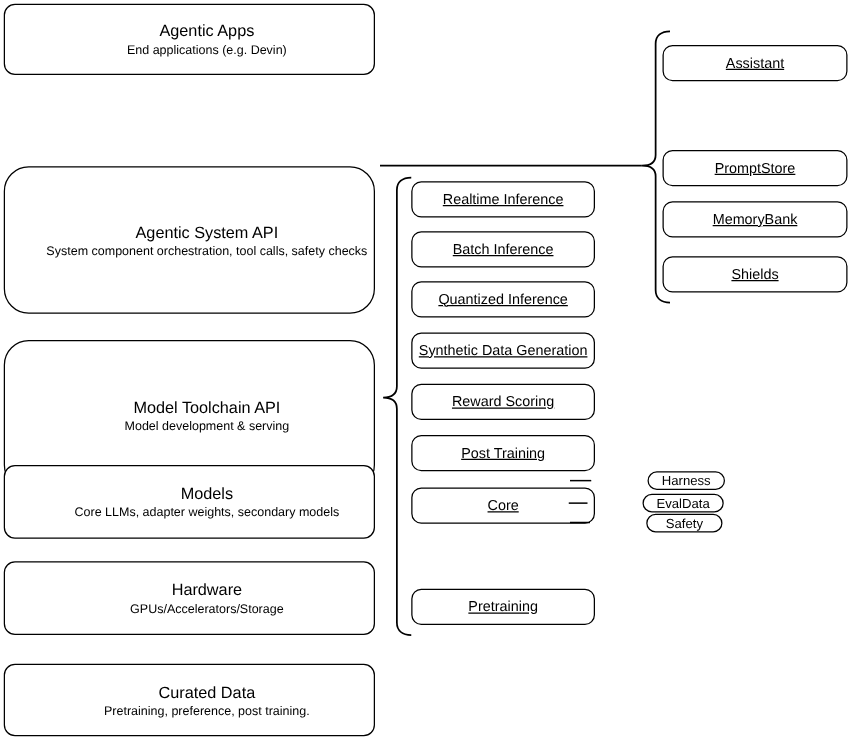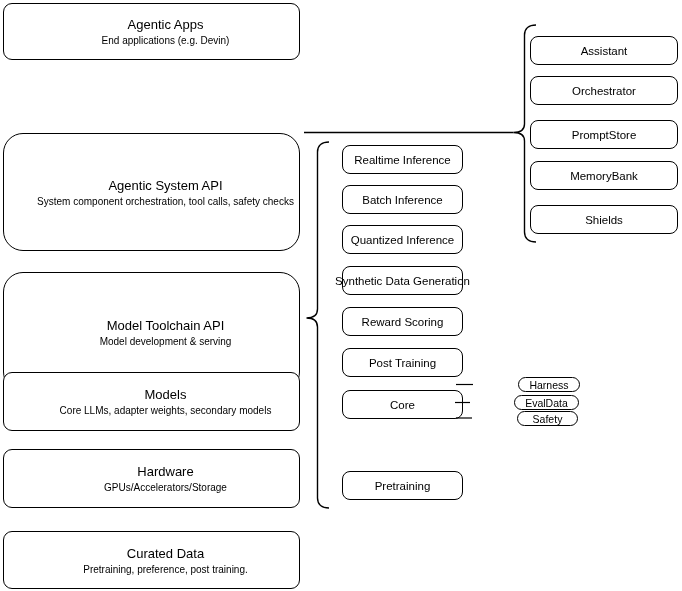--- a/index.html
+++ b/index.html
@@ -15,23 +15,23 @@
     padding-left:28px;
   }
   .r8{border-radius:9px;}
   .r20{border-radius:20px;margin-top:48px;}
   .bigbox .title{font-size:13px;white-space:nowrap;}
   .bigbox .subtitle{font-size:10px;white-space:nowrap;}
   .smallbox{
     position:absolute;height:29px;box-sizing:border-box;
     border:1.4px solid #000;border-radius:8px;background:#fff;z-index:1;
     display:flex;align-items:center;justify-content:center;
-    font-size:11.5px;white-space:nowrap;text-align:center;
+    font-size:11.5px;white-space:nowrap;text-align:center;text-decoration:underline;
   }
-  .mid{left:329px;width:121px;margin-left:13px;}
+  .mid{left:329px;width:147px;}
   .right{left:530px;width:148px;}
   .pill{
     position:absolute;height:15px;box-sizing:border-box;
     border:1.3px solid #000;border-radius:8px;background:#fff;z-index:3;
     display:flex;align-items:center;justify-content:center;
     font-size:10.5px;white-space:nowrap;margin-left:48px;
   }
   svg.overlay{position:absolute;left:0;top:0;z-index:2;pointer-events:none;}
 </style>
 </head>
@@ -90,23 +90,20 @@
   <div class="smallbox mid" style="top:390px">
     <span>Core</span>
   </div>
   <div class="smallbox mid" style="top:471px">
     <span>Pretraining</span>
   </div>
 
   <div class="smallbox right" style="top:36px">
     <span>Assistant</span>
   </div>
-  <div class="smallbox right" style="top:76px">
-    <span>Orchestrator</span>
-  </div>
   <div class="smallbox right" style="top:120px">
     <span>PromptStore</span>
   </div>
   <div class="smallbox right" style="top:161px">
     <span>MemoryBank</span>
   </div>
   <div class="smallbox right" style="top:205px">
     <span>Shields</span>
   </div>
 

